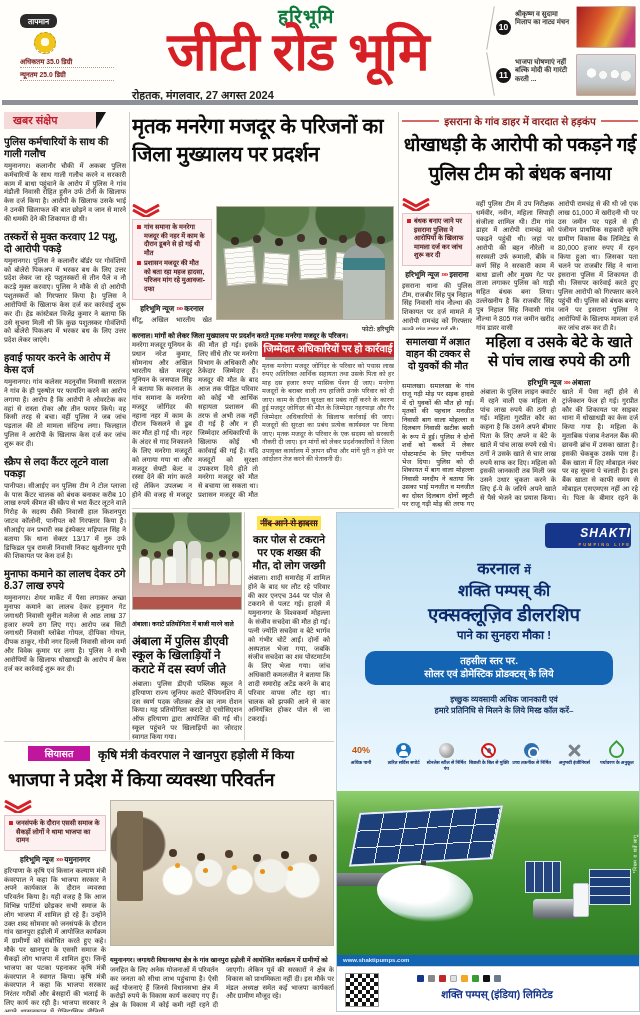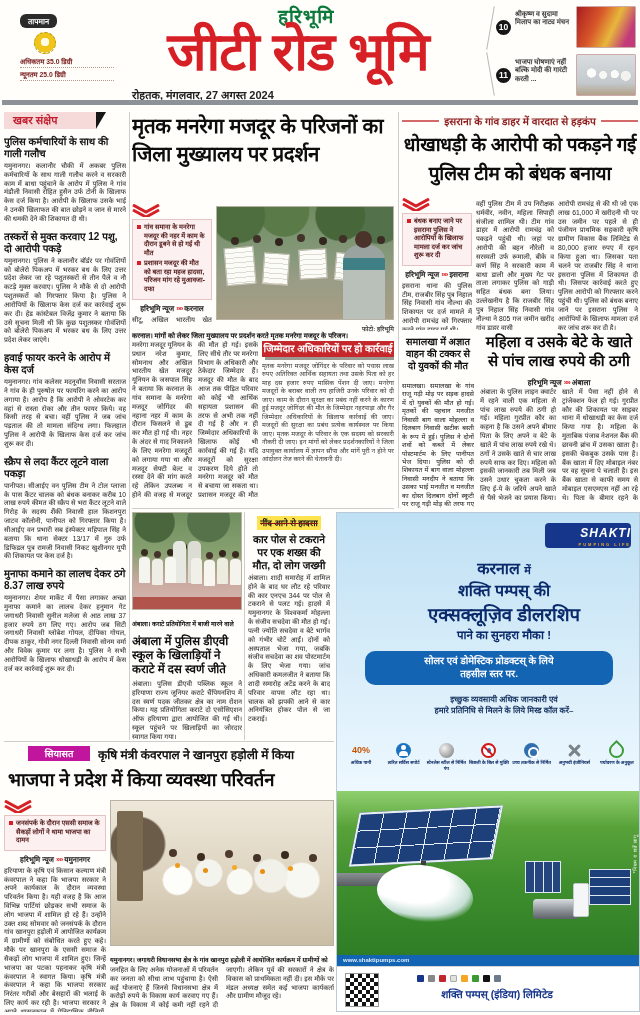--- a/index.html
+++ b/index.html
@@ -345,22 +345,22 @@
       <small>PUMPING LIFE</small>
     </div>
     <div class="ad-c" style="top:44px">
       <span class="ad-city">करनाल</span>
       <span class="ad-city-t">में</span>
     </div>
     <div class="ad-c ad-l2" style="top:66px">शक्ति पम्पस् की</div>
     <div class="ad-c ad-l3" style="top:88px">एक्सक्लूज़िव डीलरशिप</div>
     <div class="ad-c ad-l4" style="top:114px">पाने का सुनहरा मौका !</div>
     <div class="ad-pill">
+      <div>तहसील स्तर पर.</div>
       <div>सोलर एवं डोमेस्टिक प्रोडक्टस् के लिये</div>
-      <div>तहसील स्तर पर.</div>
     </div>
     <div class="ad-c ad-contact" style="top:191px">हमारे प्रतिनिधि से मिलने के लिये मिस्ड कॉल करें–</div>
     <div class="ad-c ad-contact" style="top:180px">इच्छुक व्यवसायी अधिक जानकारी एवं</div>
 
     <div class="feats">
       <div class="feat">
         <div class="fic fic-pct">40%</div>
         <div class="lbl">अधिक पानी</div>
       </div>
       <div class="feat">

